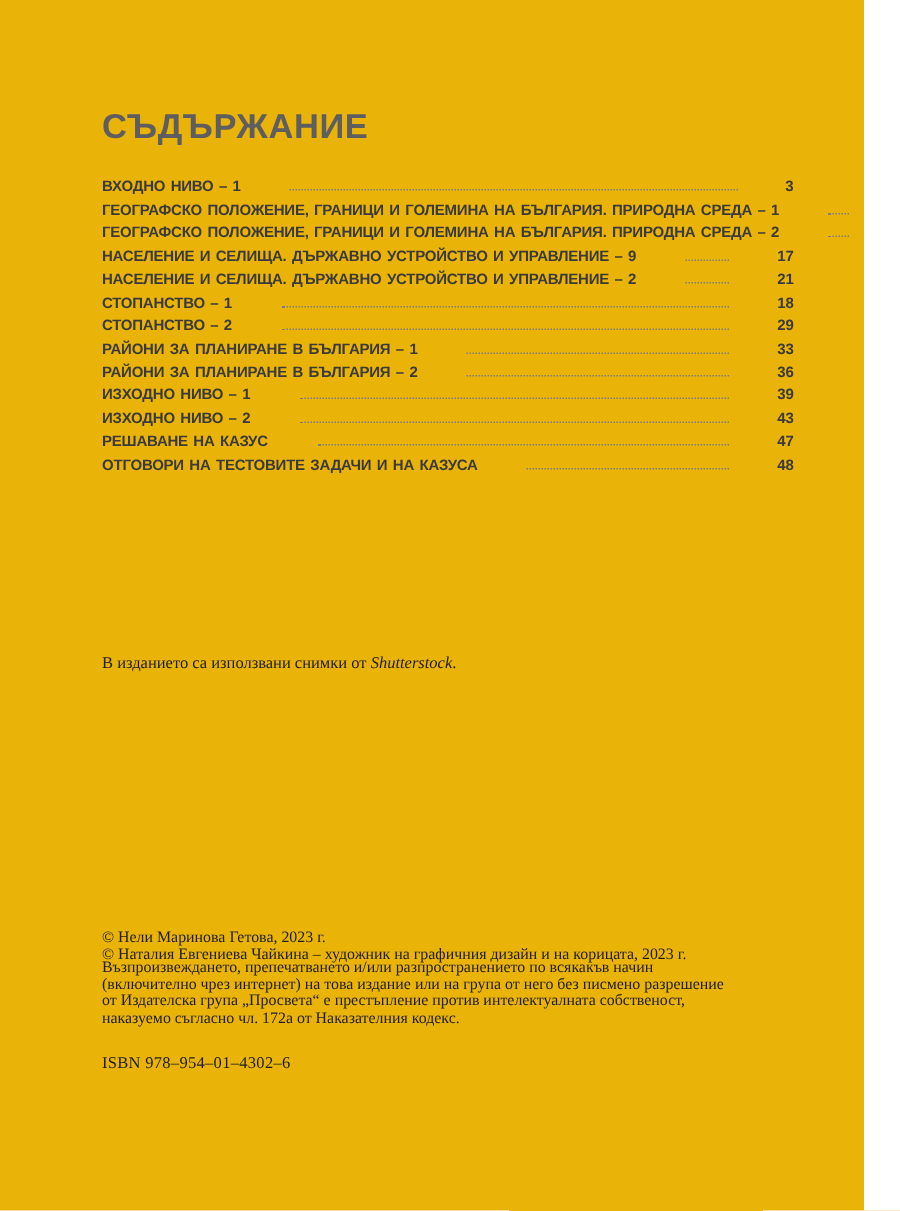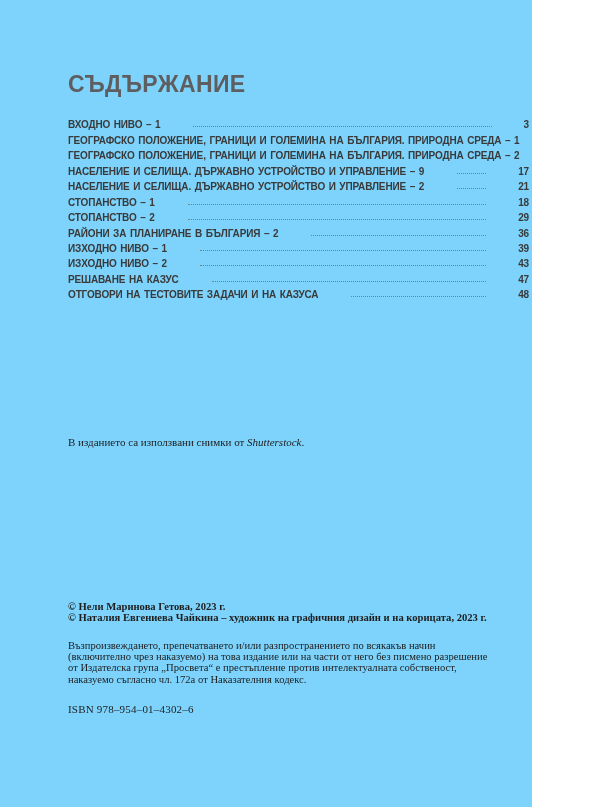--- a/index.html
+++ b/index.html
@@ -1,20 +1,20 @@
 <!DOCTYPE html>
 <html lang="bg"><head>
 <meta charset="utf-8">
 <style>
   html, body { margin: 0; padding: 0; background: #ffffff; }
   .page {
     position: relative;
-    width: 532px;
+    width: 576px;
     height: 807px;
-    background: #7dd3fc;
+    background: #eab308;
     overflow: hidden;
     font-family: "Liberation Serif", serif;
     color: #1d1d1d;
   }
   .page-title {
     position: absolute;
     left: 68px;
     top: 71px;
     font-family: "Liberation Sans", sans-serif;
     font-weight: bold;
@@ -55,25 +55,24 @@
     position: absolute;
     left: 68px;
     top: 436px;
     font-size: 11px;
     white-space: nowrap;
   }
   .photo-credit .src { font-style: italic; }
   .copyright-block {
     position: absolute;
     left: 68px;
-    top: 601px;
+    top: 620px;
     font-size: 10.6px;
     line-height: 11.3px;
     white-space: nowrap;
-    font-weight: bold;
   }
   .legal-block {
     position: absolute;
     left: 68px;
     top: 640px;
     font-size: 10.6px;
     line-height: 11.2px;
     white-space: nowrap;
   }
   .isbn-line {
@@ -130,20 +129,25 @@
         <span class="dot-leader"></span>
         <span class="toc-page">18</span>
       </div>
 
       <div class="toc-row">
         <span class="toc-title">СТОПАНСТВО – 2</span>
         <span class="dot-leader"></span>
         <span class="toc-page">29</span>
       </div>
 
+      <div class="toc-row">
+        <span class="toc-title">РАЙОНИ ЗА ПЛАНИРАНЕ В БЪЛГАРИЯ – 1</span>
+        <span class="dot-leader"></span>
+        <span class="toc-page">33</span>
+      </div>
 
       <div class="toc-row">
         <span class="toc-title">РАЙОНИ ЗА ПЛАНИРАНЕ В БЪЛГАРИЯ – 2</span>
         <span class="dot-leader"></span>
         <span class="toc-page">36</span>
       </div>
 
       <div class="toc-row">
         <span class="toc-title">ИЗХОДНО НИВО – 1</span>
         <span class="dot-leader"></span>
@@ -178,21 +182,21 @@
       <div>© Нели Маринова Гетова, 2023 г.</div>
 
       <div>© Наталия Евгениева Чайкина – художник на графичния дизайн и на корицата, 2023 г.</div>
 
     </div>
 
   <div class="legal-block">
 
       <div>Възпроизвеждането, препечатването и/или разпространението по всякакъв начин</div>
 
-      <div>(включително чрез наказуемо) на това издание или на части от него без писмено разрешение</div>
+      <div>(включително чрез интернет) на това издание или на група от него без писмено разрешение</div>
 
       <div>от Издателска група „Просвета“ е престъпление против интелектуалната собственост,</div>
 
       <div>наказуемо съгласно чл. 172а от Наказателния кодекс.</div>
     </div>
 
   <div class="isbn-line">ISBN 978–954–01–4302–6</div>
 
 </div>
 

